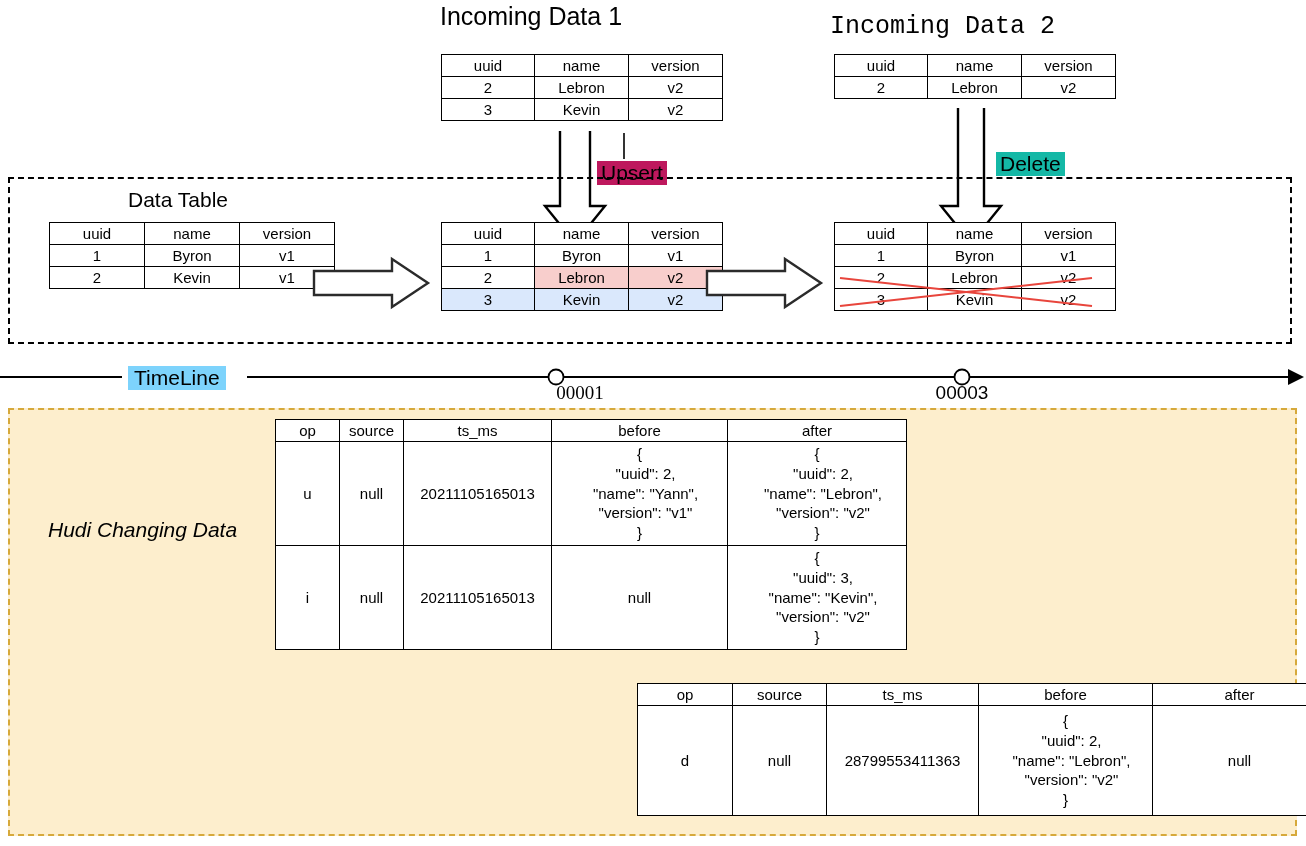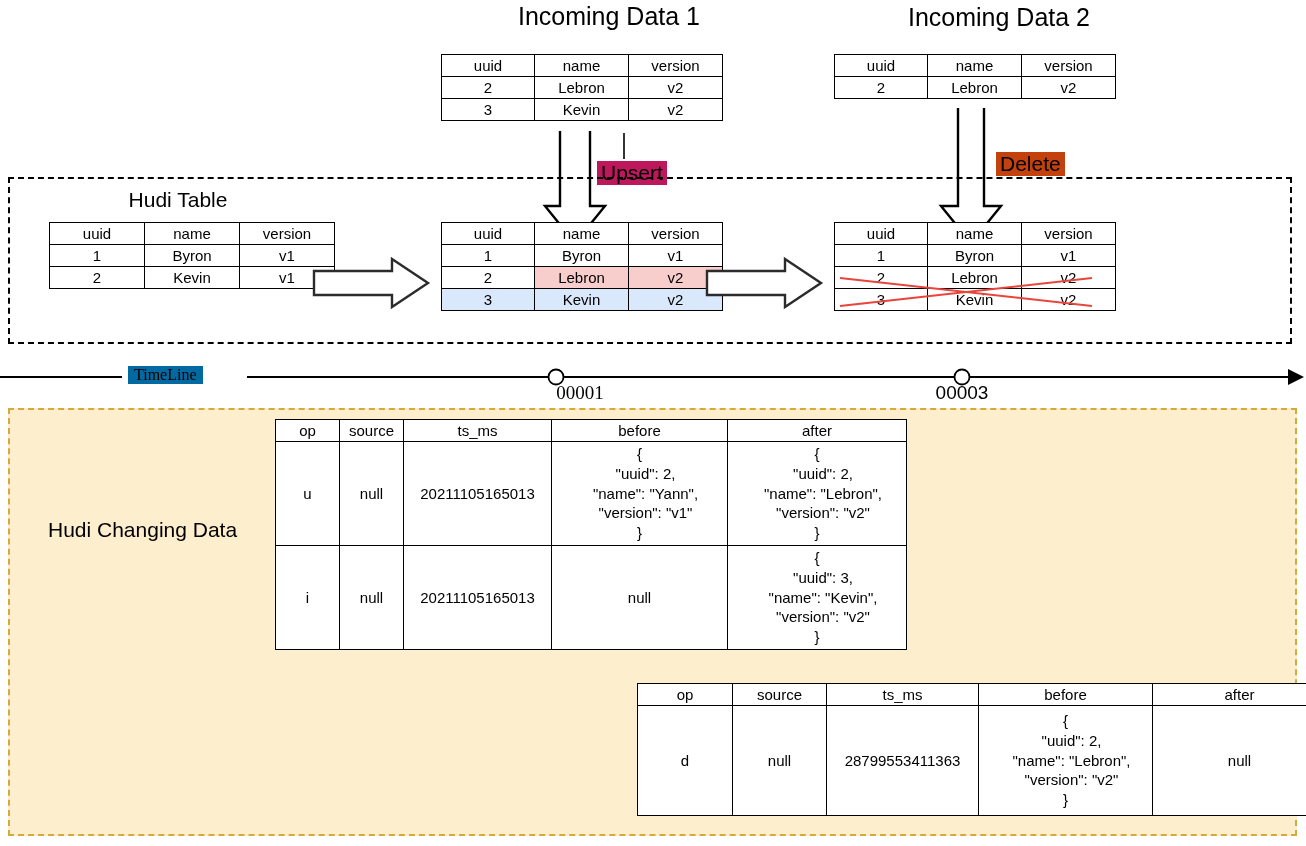--- a/index.html
+++ b/index.html
@@ -22,38 +22,37 @@
     text-align:center;
     font-weight:normal;
     padding:2px 4px;
     background:#ffffff;
     white-space:nowrap;
   }
 
   
   .chart-title{
     font-size:25px;
-    text-align:right;
+    text-align:left;
     white-space:nowrap;
   }
   .inner-title{
     font-size:21px;
     text-align:center;
     white-space:nowrap;
   }
   .arrow-label{
     font-size:21px;
     white-space:nowrap;
   }
   .tl-label{
-    font-size:16px;
-    white-space:nowrap;
-    background:#0369a1;
+    font-size:21px;
+    white-space:nowrap;
+    background:#7dd3fc;
     padding:0 6px;
-    font-family:Liberation Serif, serif;
   }
   .tick-label{
     font-size:19px;
     text-align:center;
     white-space:nowrap;
   }
   .panel-label{
     font-size:21px;
     white-space:nowrap;
   }
@@ -84,21 +83,21 @@
   td.jsoncell .brace{display:block;}
   td.jsoncell .kv{display:block;padding-left:12px;}
 
   svg{display:block;overflow:visible;}
 </style>
 </head>
 <body>
 
 <div class="abs chart-title" style="left:440px;top:2px;width:260px;">Incoming Data 1</div>
 
-<div class="abs chart-title" style="left:830px;top:3px;width:260px;">Incoming Data 2</div>
+<div class="abs chart-title" style="left:830px;top:12px;width:260px;font-family:Liberation Mono, monospace;">Incoming Data 2</div>
 
 <table class="dtable abs" style="left:441px;top:54px;width:254px;">
   <tbody>
       <tr>
     <th style="width:84px;">uuid</th>
     <th style="width:85px;">name</th>
     <th style="width:85px;">version</th>
   </tr>
   <tr>
     <td>2</td>
@@ -133,25 +132,25 @@
 </svg>
 
 <svg class="abs" style="left:620px;top:133px;" width="8" height="26" viewBox="0 0 8 26">
   <line x1="4" y1="0" x2="4" y2="26" stroke="#000000" stroke-width="1.6"></line>
 </svg>
 <div class="abs arrow-label" style="left:597px;top:161px;background:#be185d;padding:0 4px;">Upsert</div>
 
 <svg class="abs" style="left:936px;top:108px;" width="70" height="138" viewBox="0 0 70 138">
   <path d="M22,0 L22,98 L5,98 L35,135 L65,98 L48,98 L48,0" fill="#ffffff" stroke="#000000" stroke-width="2.4" stroke-linejoin="miter"></path>
 </svg>
-<div class="abs arrow-label" style="left:996px;top:152px;background:#c2410c;padding:0 4px;">Delete</div>
+<div class="abs arrow-label" style="left:996px;top:152px;background:#14b8a6;padding:0 4px;">Delete</div>
 
 <div class="abs hudi-box" style="left:8px;top:177px;width:1284px;height:167px;"></div>
 
-<div class="abs inner-title" style="left:50px;top:188px;width:256px;background:#ffffff;">Hudi Table</div>
+<div class="abs inner-title" style="left:50px;top:188px;width:256px;background:#ffffff;">Data Table</div>
 
 <table class="dtable abs" style="left:49px;top:222px;width:258px;">
   <tbody>
       <tr>
     <th style="width:86px;">uuid</th>
     <th style="width:86px;">name</th>
     <th style="width:86px;">version</th>
   </tr>
   <tr>
     <td>1</td>
@@ -235,21 +234,21 @@
   <path d="M1288,9 L1304,17 L1288,25 Z" fill="#000"></path>
   <circle cx="556" cy="17" r="7.5" fill="#ffffff" stroke="#000" stroke-width="1.8"></circle>
   <circle cx="962" cy="17" r="7.5" fill="#ffffff" stroke="#000" stroke-width="1.8"></circle>
 </svg>
 <div class="abs tl-label" style="left:128px;top:366px;">TimeLine</div>
 <div class="abs tick-label" style="left:520px;top:382px;width:120px;font-family:Liberation Serif, serif;">00001</div>
 <div class="abs tick-label" style="left:902px;top:382px;width:120px;">00003</div>
 
 <div class="abs cdc-panel" style="left:8px;top:408px;width:1289px;height:428px;"></div>
 
-<div class="abs panel-label" style="left:48px;top:518px;">Hudi Changing Data</div>
+<div class="abs panel-label" style="left:48px;top:518px;font-style:italic;">Hudi Changing Data</div>
 
 <table class="dtable abs" style="left:275px;top:419px;width:588px;">
   <tbody>
       <tr>
     <th style="width:55px;">op</th>
     <th style="width:55px;">source</th>
     <th style="width:139px;">ts_ms</th>
     <th style="width:167px;">before</th>
     <th style="width:170px;">after</th>
   </tr>

